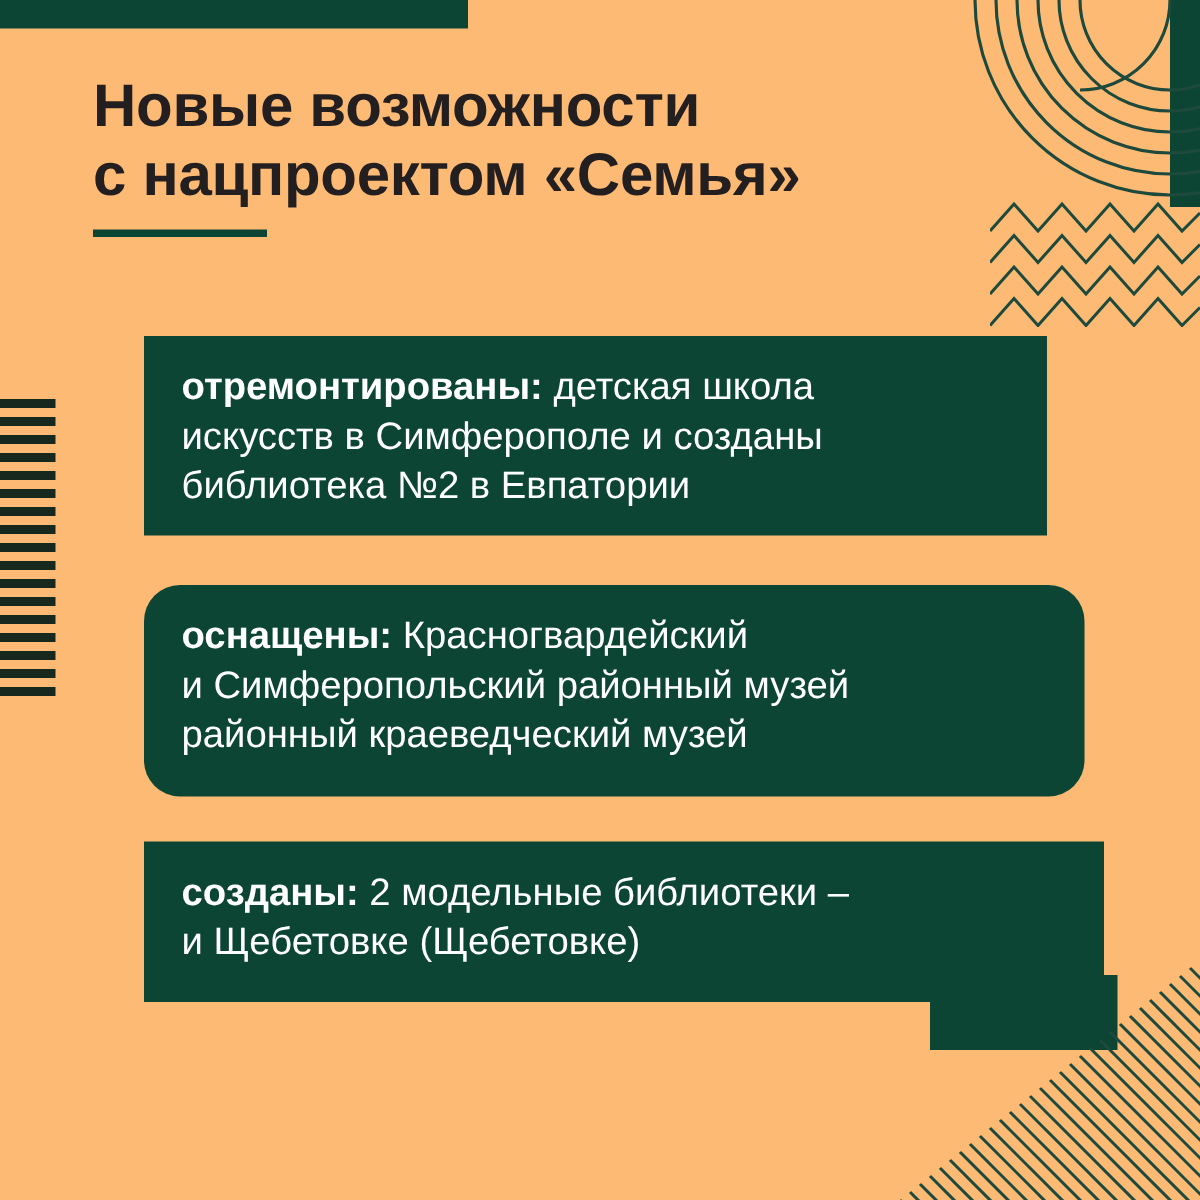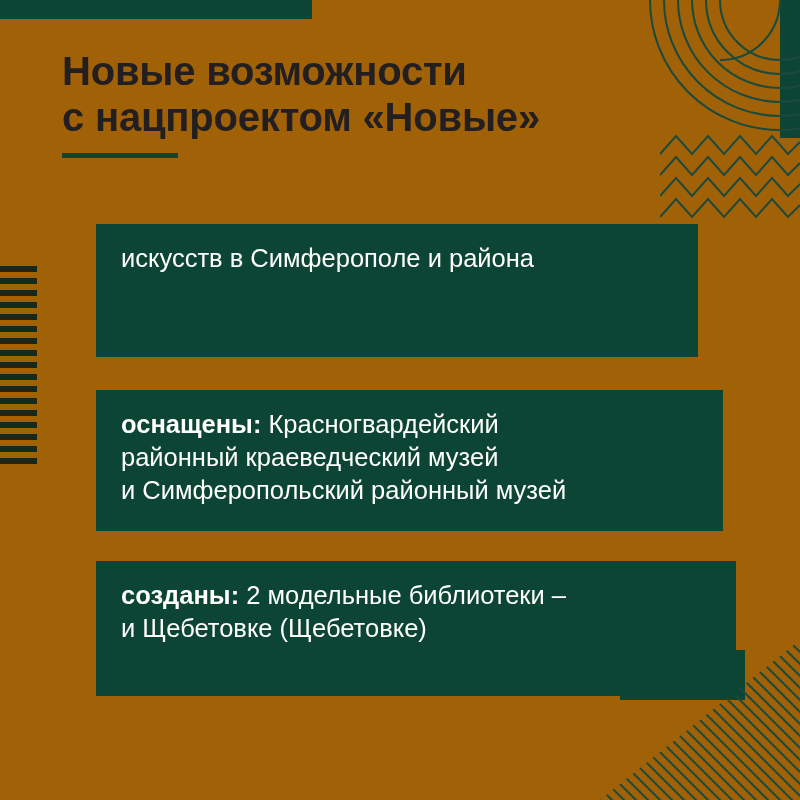--- a/index.html
+++ b/index.html
@@ -8,21 +8,21 @@
   body {
     font-family:"Liberation Sans", sans-serif;
     background:#fdfdfd;
     position:relative;
     overflow:hidden;
   }
   .canvas {
     position:absolute;
     left:0; top:0;
     width:800px; height:800px;
-    background:#a16207;
+    background:#fdba74;
   }
 
   
   .deco { position:absolute; }
 
   .bar-top-left {
     left:0; top:0;
     width:312px; height:19px;
     background:#0d4534;
   }
@@ -86,22 +86,22 @@
     background:#0d4534;
     color:#ffffff;
     padding:18px 22px 16px 25px;
     font-size:25.5px;
     line-height:1.30;
   }
   .box b { font-weight:bold; }
   .box .line { white-space:nowrap; }
 
   #box1 { left:96px; top:224px;  width:602px; height:133px; }
-  #box2 { left:96px; top:390px;  width:627px; height:141px; }
-  #box3 { left:96px; top:561px;  width:640px; height:135px; }
+  #box2 { left:96px; top:390px;  width:627px; height:141px;border-radius:24px; }
+  #box3 { left:96px; top:561px;  width:640px; height:107px; }
 </style>
 </head>
 <body>
 
 <div class="canvas">
 
   <div class="deco bar-top-left"></div>
   <div class="deco bar-right"></div>
 
   <div class="deco arcs">
@@ -190,32 +190,34 @@
         <line x1="152" y1="0" x2="512" y2="360"></line>
         <line x1="164" y1="0" x2="524" y2="360"></line>
         <line x1="176" y1="0" x2="536" y2="360"></line>
         <line x1="188" y1="0" x2="548" y2="360"></line>
       </g>
     </svg>
   </div>
 
   <div class="title">
     <div>Новые возможности</div>
-    <div>с нацпроектом «Новые»</div>
+    <div>с нацпроектом «Семья»</div>
   </div>
   <div class="title-rule"></div>
 
   <div class="box" id="box1">
-    <div class="line">искусств в Симферополе и района</div>
+    <div class="line"><b>отремонтированы:</b><span> детская школа</span></div>
+    <div class="line">искусств в Симферополе и созданы</div>
+    <div class="line">библиотека №2 в Евпатории</div>
   </div>
 
   <div class="box" id="box2">
     <div class="line"><b>оснащены:</b><span> Красногвардейский</span></div>
+    <div class="line">и Симферопольский районный музей</div>
     <div class="line">районный краеведческий музей</div>
-    <div class="line">и Симферопольский районный музей</div>
   </div>
 
   <div class="box" id="box3">
     <div class="line"><b>созданы:</b><span> 2 модельные библиотеки –</span></div>
     <div class="line">и Щебетовке (Щебетовке)</div>
   </div>
 
 </div>
 
 </body></html>

